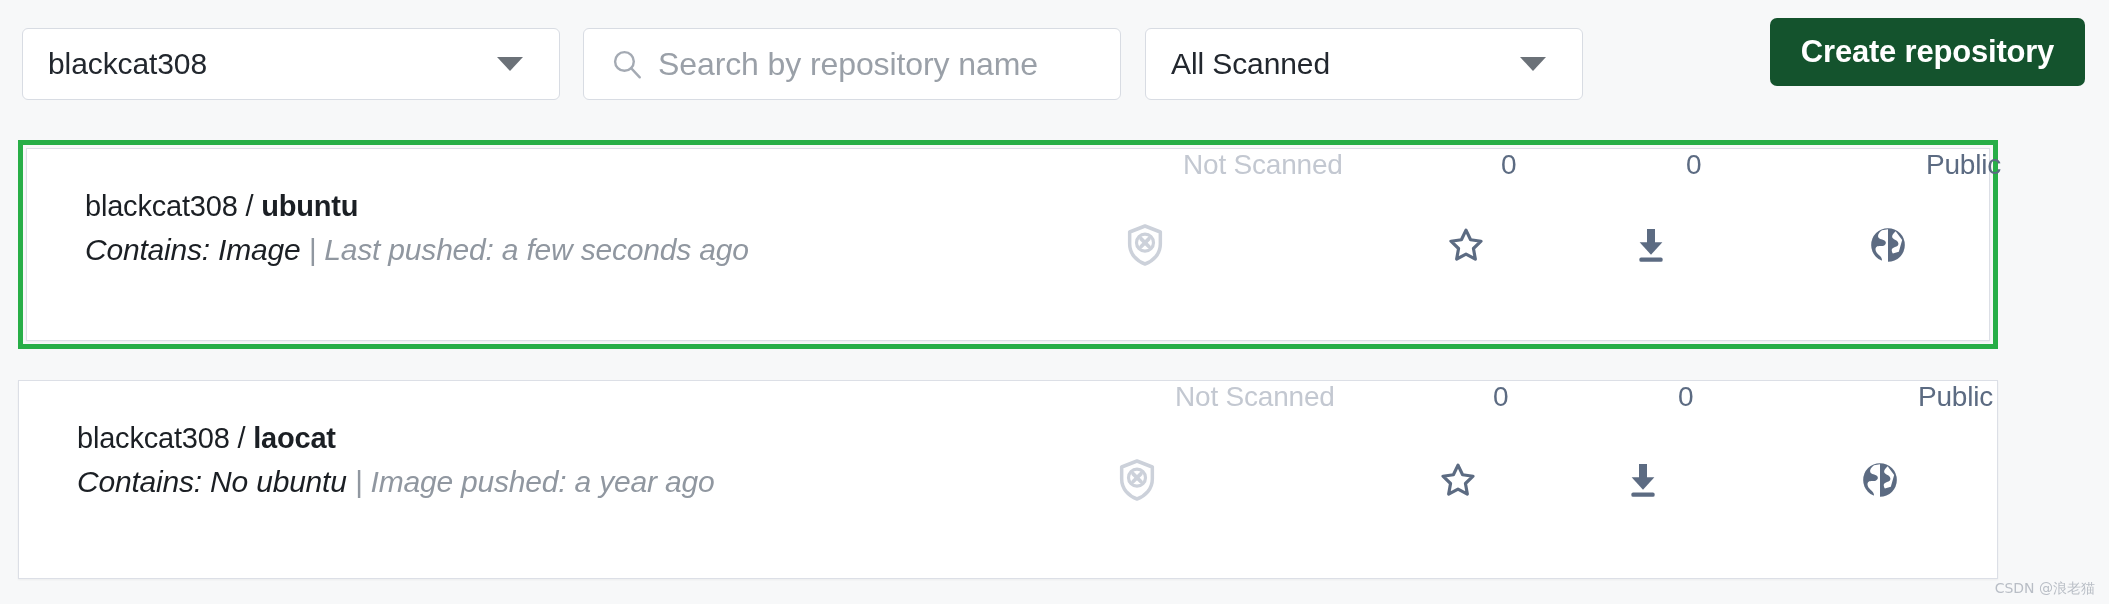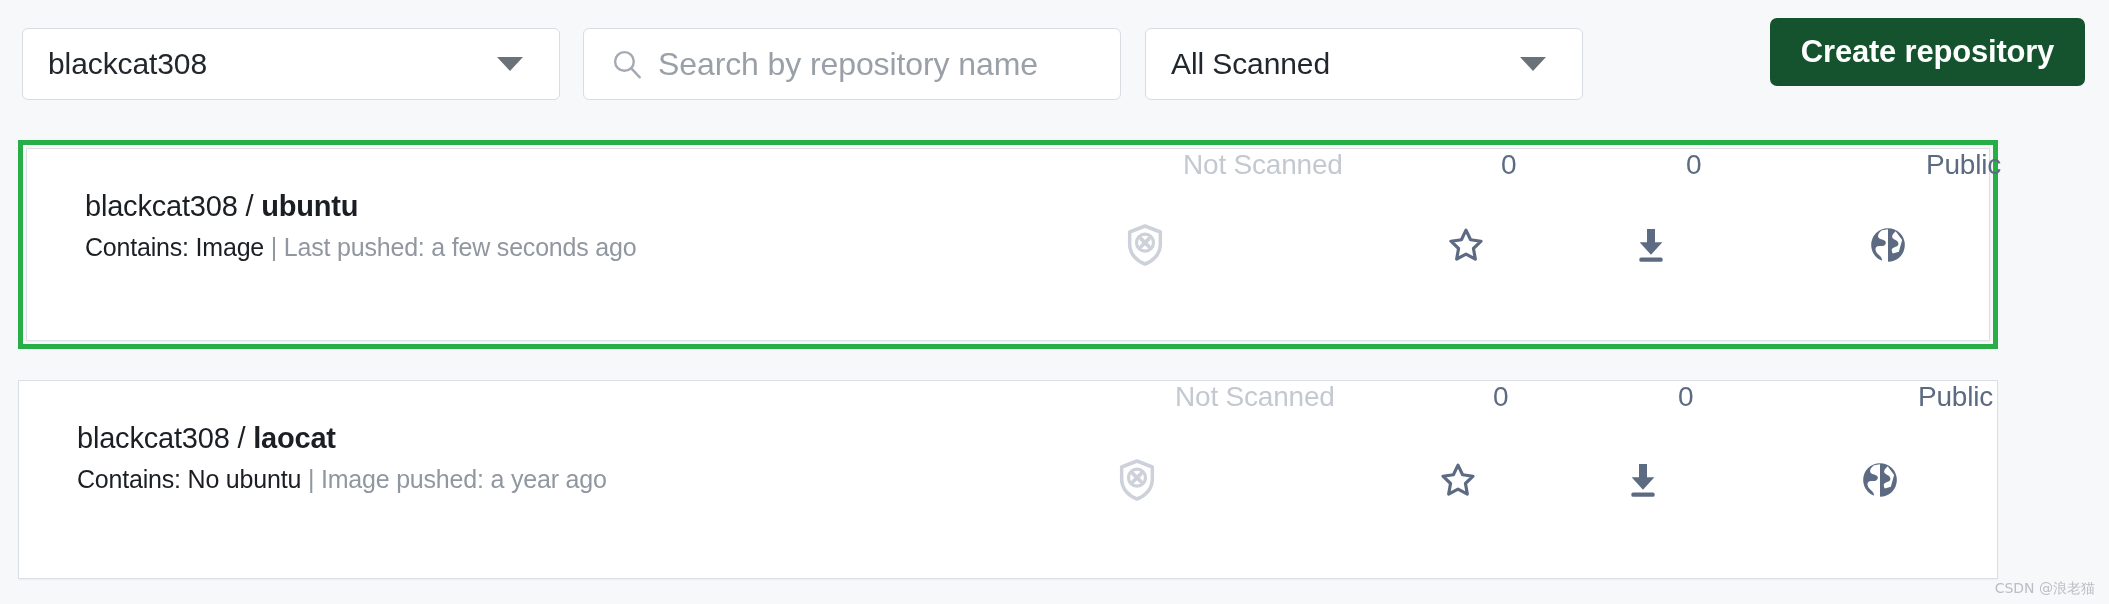--- a/index.html
+++ b/index.html
@@ -139,24 +139,25 @@
     color: #1b1f24;
     white-space: nowrap;
     letter-spacing: -0.2px;
   }
   .repo-title .repo-name { font-weight: bold; }
 
   .repo-sub {
     position: absolute;
     left: 58px;
     top: 84px;
-    font-size: 25px;
+    font-size: 30px;
     white-space: nowrap;
     color: #1b1f24;
     letter-spacing: -0.2px;
+    font-style: italic;
   }
   .repo-sub .muted { color: #9097a0; }
 
   .meta {
     position: absolute;
     top: 0;
     height: 100%;
     display: flex;
   }
 

